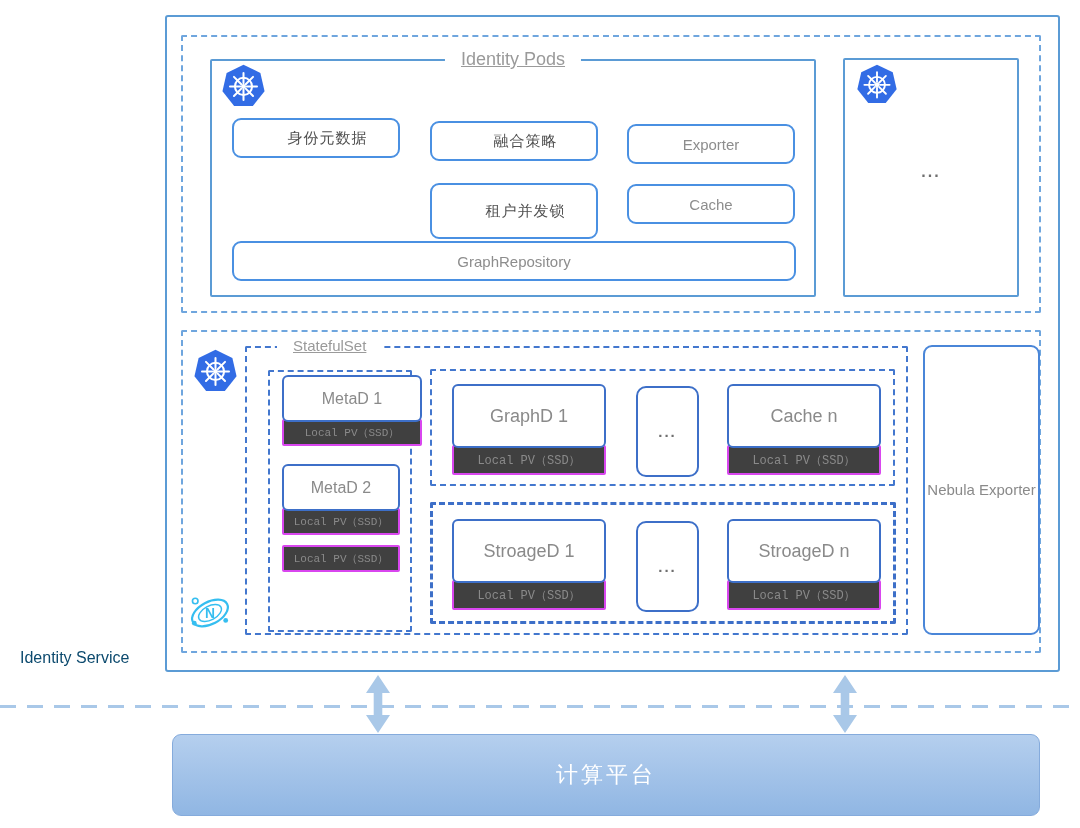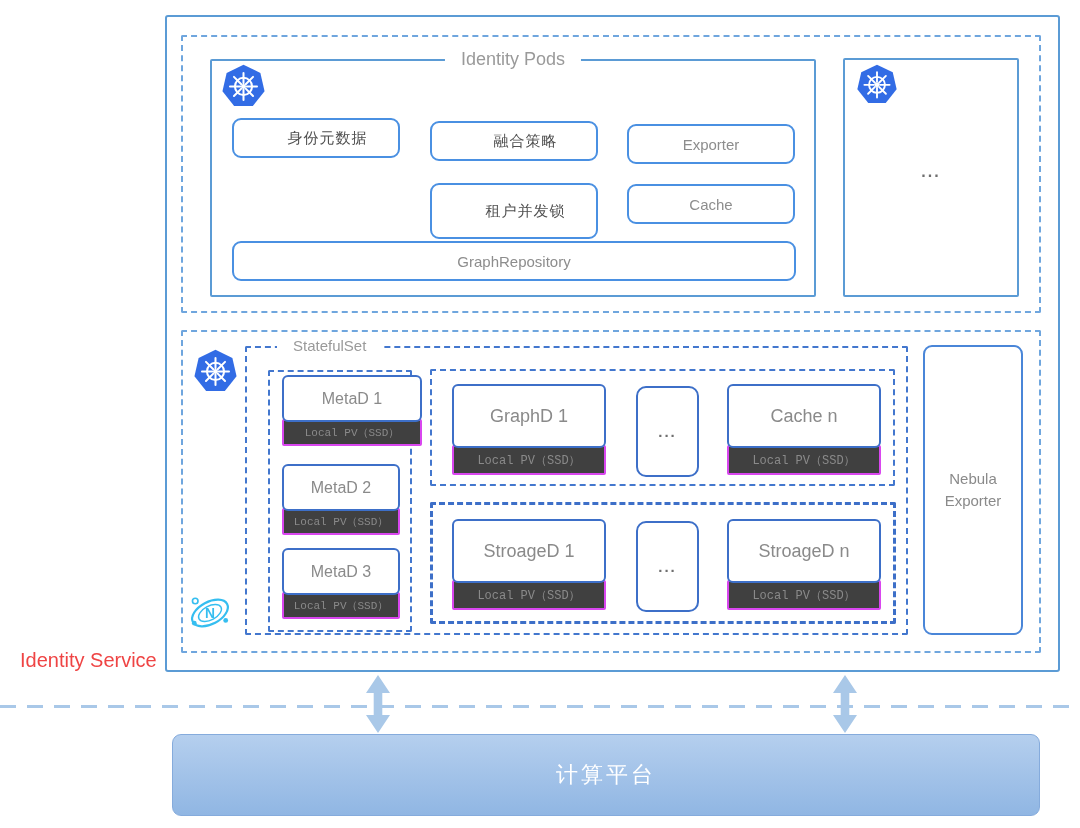--- a/index.html
+++ b/index.html
@@ -7,21 +7,21 @@
   #stage { position:relative; width:1080px; height:828px; background:#ffffff; overflow:hidden; }
   .abs { position:absolute; box-sizing:border-box; }
 
   
   .outer-box   { border:2px solid #5B9BD5; border-radius:3px; }
   .dash-light  { border:2px dashed #6FA6DE; border-radius:2px; }
   .dash-dark   { border:2px dashed #4377CE; border-radius:2px; }
   .dash-thick  { border:3px dashed #3D6FC8; border-radius:2px; }
   .solid-box   { border:2px solid #5B9BD5; border-radius:2px; background:#fff; }
 
-  .legend { position:absolute; background:#fff; padding:0 16px; color:#9a9a9a; white-space:nowrap; }
+  .legend { position:absolute; background:#fff; padding:0 16px; color:#9a9a9a; white-space:nowrap;text-decoration:underline; }
   .legend-center { top:-12px; left:50%; transform:translateX(-50%); font-size:18px; }
   .legend-left   { top:-11px; left:30px; font-size:15px; }
 
   
   .btn { border:2px solid #4A90E2; border-radius:9px; background:#fff;
          display:flex; align-items:center; justify-content:center; font-size:15px; }
   .btn-zh { color:#4f4f4f; letter-spacing:1px;padding-left:23px; }
   .btn-en { color:#8d8d8d; }
 
   
@@ -37,21 +37,21 @@
 
   .dots-box { border:2px solid #3D6FC8; border-radius:10px; background:#fff;
               display:flex; align-items:center; justify-content:center;
               color:#6f6f6f; font-size:15px; letter-spacing:2px; font-weight:bold; }
   .dots-text { color:#6f6f6f; font-size:16px; letter-spacing:2px; font-weight:bold; text-align:center; }
 
   .exporter { border:2px solid #4A86D8; border-radius:9px; background:#fff;
               display:flex; align-items:center; justify-content:center; text-align:center;
               color:#8a8a8a; font-size:15px; line-height:1.5; }
 
-  .side-label { color:#ef4444; font-size:20px; }
+  .side-label { color:#0c4a6e; font-size:16px; }
 
   .sep-line { height:3px;
               background:repeating-linear-gradient(90deg,#A9C8E8 0 16px,transparent 16px 27px); }
 
   .platform { background:linear-gradient(180deg,#B5CFEE 0%,#90B6E3 100%);
               border:1px solid #85ABDC; border-radius:9px;
               display:flex; align-items:center; justify-content:center;
               color:#ffffff; font-size:22px; letter-spacing:3px; }
 </style>
 </head>
@@ -131,21 +131,20 @@
 
   <div class="abs card-sm" style="left:282px;top:375px;width:140px">
     <div class="card-label">MetaD 1</div>
     <div class="card-pv">Local PV（SSD）</div>
   </div>
   <div class="abs card-sm" style="left:282px;top:464px;width:118px">
     <div class="card-label">MetaD 2</div>
     <div class="card-pv">Local PV（SSD）</div>
   </div>
   <div class="abs card-sm" style="left:282px;top:548px;width:118px">
-    <div class="card-label">MetaD 3</div>
     <div class="card-pv">Local PV（SSD）</div>
   </div>
 
   <svg class="abs" style="left:186px;top:591px;width:48px;height:44px">
       <use href="#nebula-logo"></use>
     </svg>
 
   <div class="abs dash-dark" style="left:430px;top:369px;width:465px;height:117px"></div>
 
   <div class="abs card-lg" style="left:452px;top:384px;width:154px">
@@ -163,21 +162,21 @@
   <div class="abs card-lg" style="left:452px;top:519px;width:154px">
     <div class="card-label">StroageD 1</div>
     <div class="card-pv">Local PV（SSD）</div>
   </div>
   <div class="abs dots-box" style="left:636px;top:521px;width:63px;height:91px">...</div>
   <div class="abs card-lg" style="left:727px;top:519px;width:154px">
     <div class="card-label">StroageD n</div>
     <div class="card-pv">Local PV（SSD）</div>
   </div>
 
-  <div class="abs exporter" style="left:923px;top:345px;width:100px;height:290px">Nebula Exporter</div>
+  <div class="abs exporter" style="left:923px;top:345px;width:117px;height:290px">Nebula Exporter</div>
 
   <div class="abs side-label" style="left:20px;top:649px">Identity Service</div>
 
   <div class="abs sep-line" style="left:0px;top:705px;width:1080px"></div>
 
   <svg class="abs" style="left:365px;top:675px;width:26px;height:58px">
       <use href="#v-arrow"></use>
     </svg>
   <svg class="abs" style="left:832px;top:675px;width:26px;height:58px">
       <use href="#v-arrow"></use>

